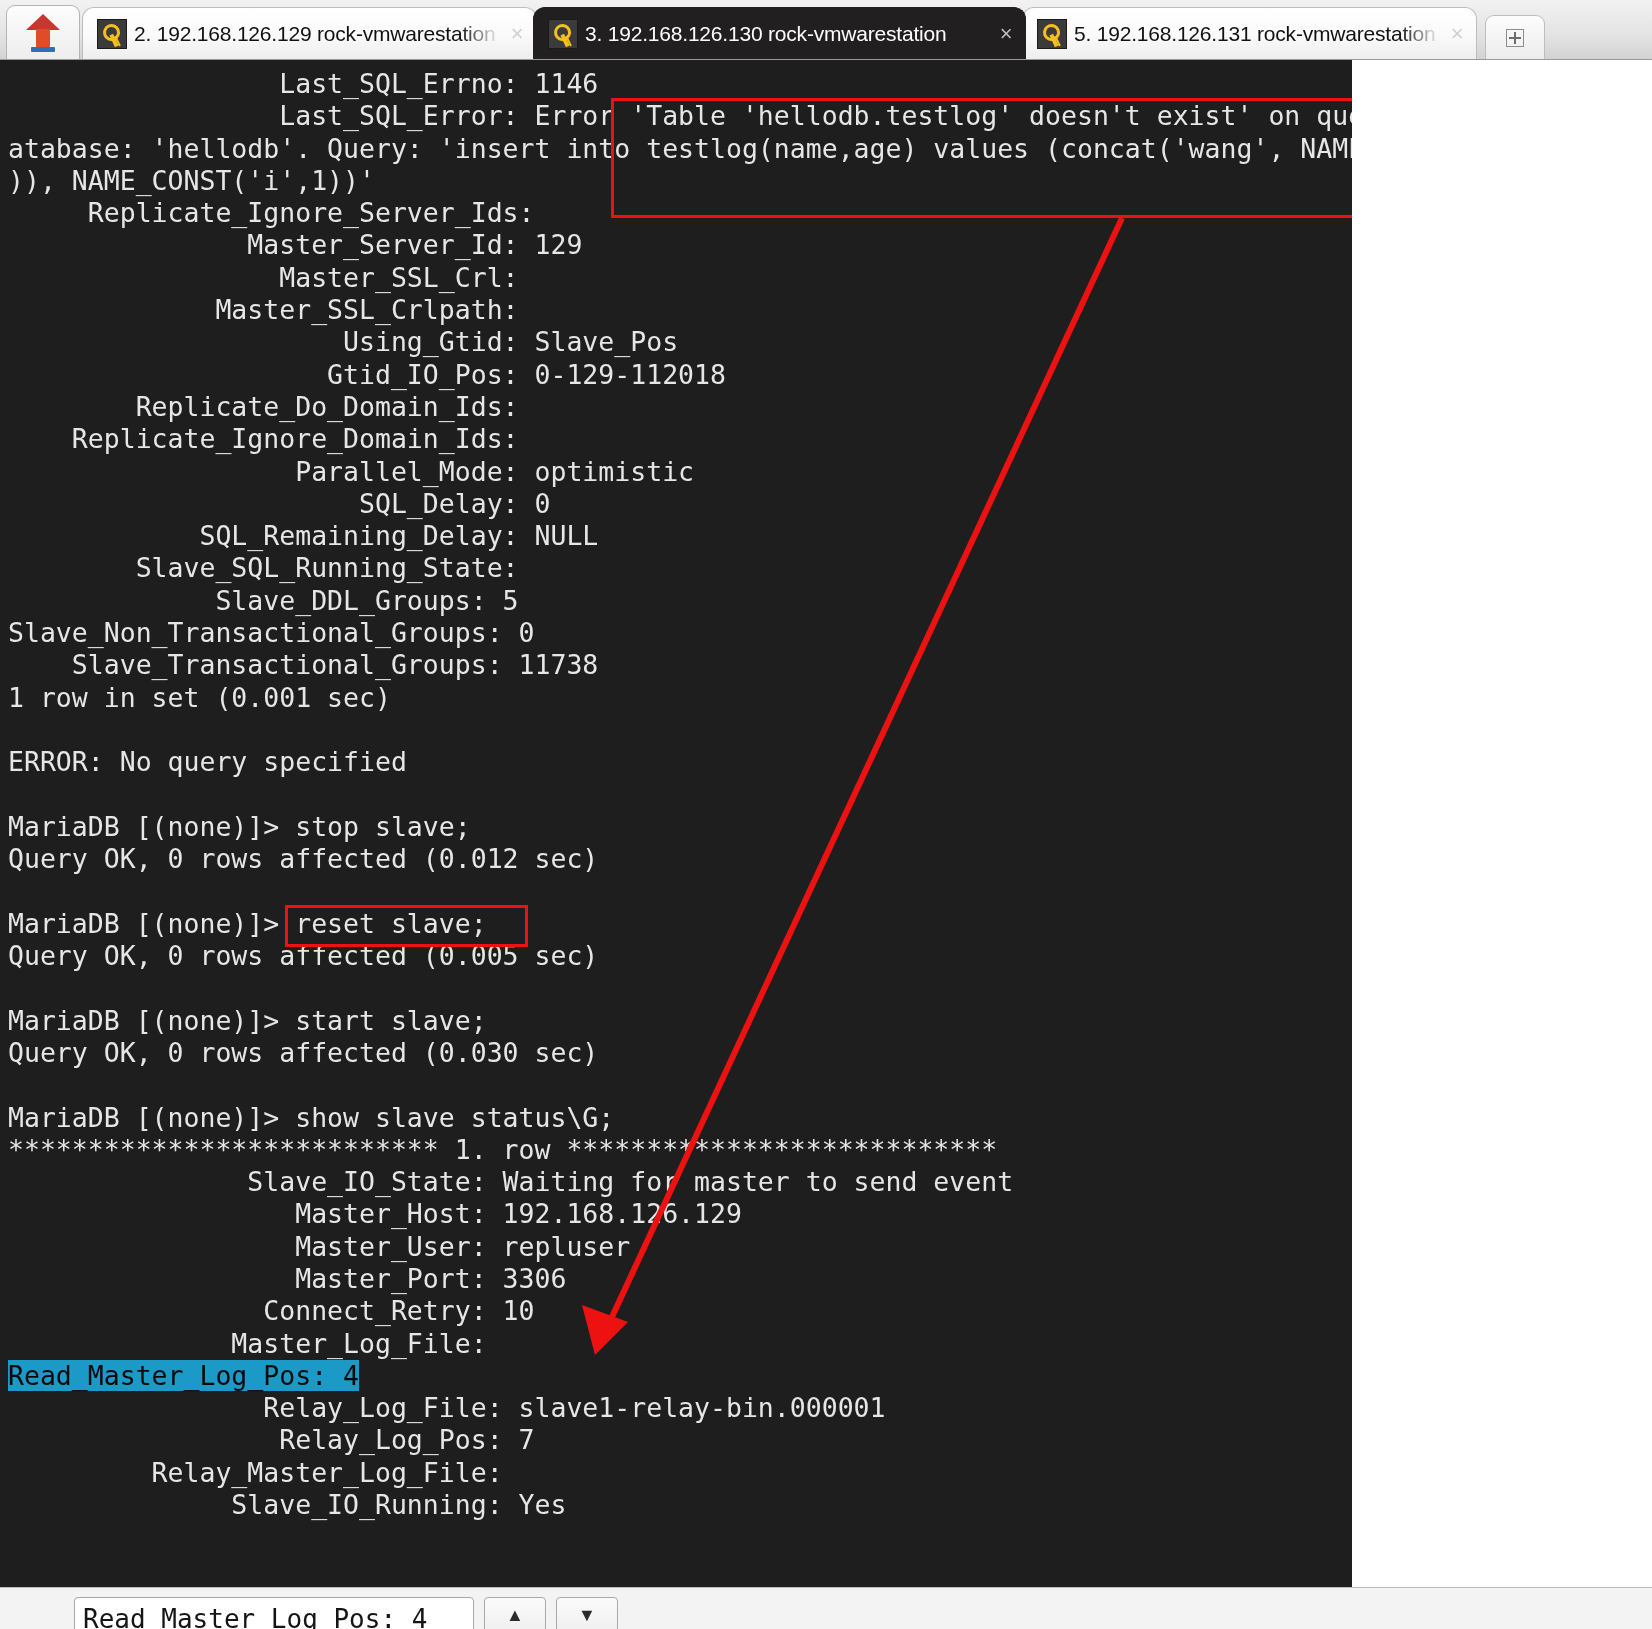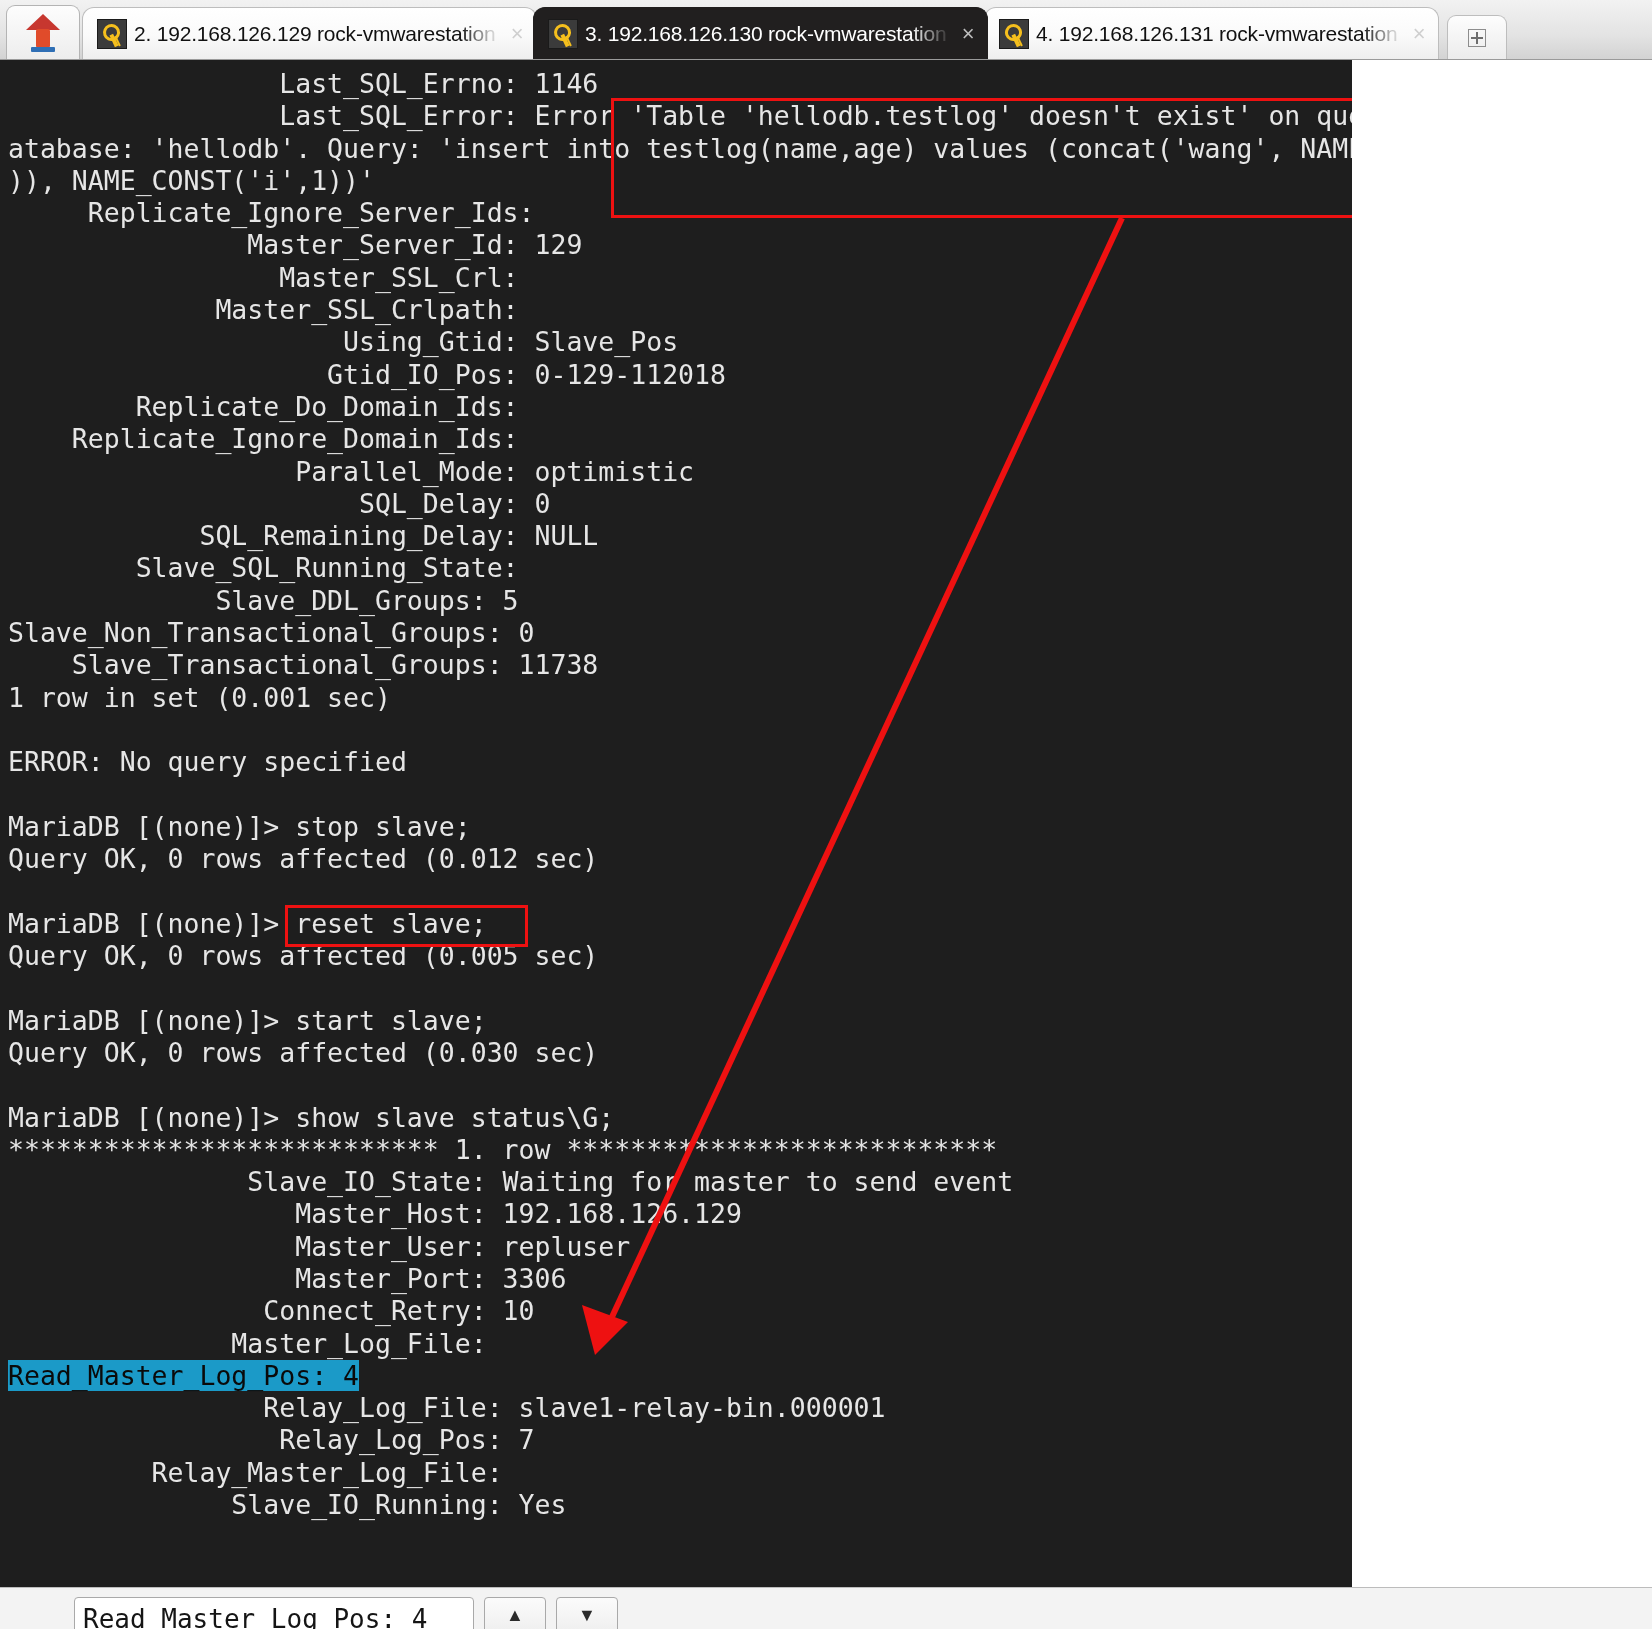--- a/index.html
+++ b/index.html
@@ -74,21 +74,21 @@
     background: linear-gradient(to bottom,#ffffff 0%,#fafafa 55%,#eeeeee 100%);
     border: 1px solid #bdbdbd;
     border-bottom: none;
     width: 455px;
   }
   .tab.active {
     background: #211f1f;
     color: #ffffff;
     border: 1px solid #211f1f;
     border-bottom: none;
-    width: 455px;
+    width: 493px;
     z-index: 5;
   }
   .tab-icon {
     width: 30px; height: 30px;
     background: #3b3b3b;
     border: 1px solid #1a1a1a;
     flex: 0 0 auto;
     margin-right: 7px;
     position: relative;
   }
@@ -230,21 +230,21 @@
   </div>
 
   <div class="tab active">
     <span class="tab-icon"></span>
     <span class="tab-label">3. 192.168.126.130 rock-vmwarestation</span>
     <span class="tab-close">×</span>
   </div>
 
   <div class="tab inactive">
     <span class="tab-icon"></span>
-    <span class="tab-label">4. 192.168.126.131 rock-vmwarestation</span>
+    <span class="tab-label">5. 192.168.126.131 rock-vmwarestation</span>
     <span class="tab-close">×</span>
   </div>
 
   <div id="new-tab">
     <span class="plus"></span>
   </div>
 </div>
 
 <div id="terminal">
 

